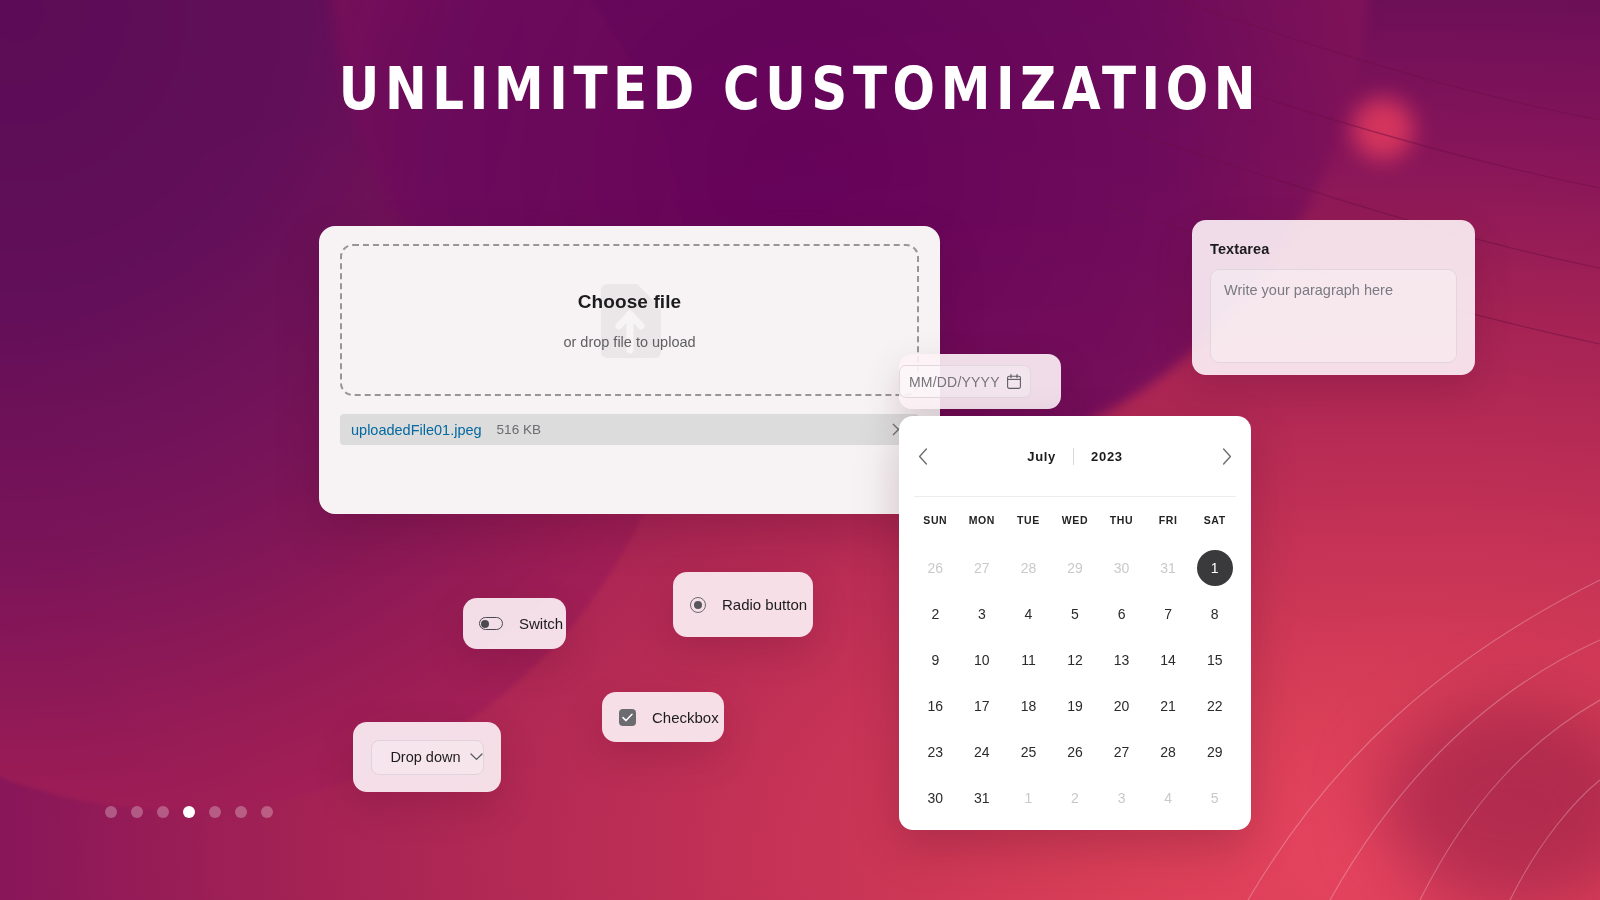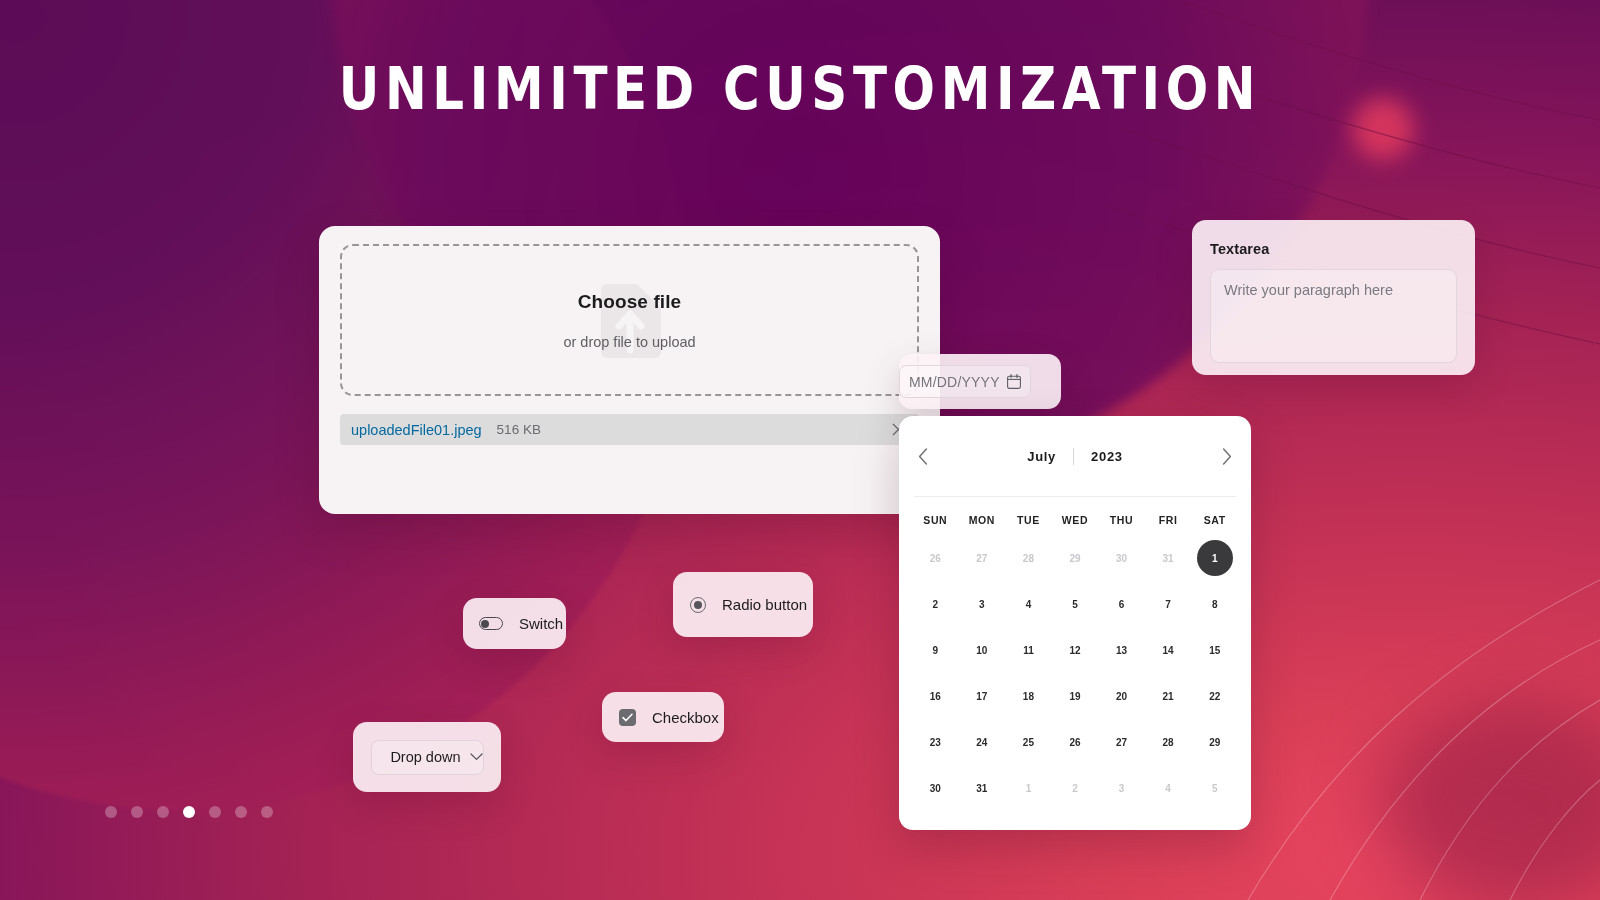--- a/index.html
+++ b/index.html
@@ -195,22 +195,22 @@
   #calendar-rule { height:1px; background:#ededee; margin:0 2px; }
   .cal-grid { display:grid; grid-template-columns:repeat(7,1fr); }
   #calendar-weekdays { margin-top:17px; }
   .cal-weekday {
     text-align:center; font-size:10.5px; font-weight:700;
     color:#232326; letter-spacing:.6px;
   }
   #calendar-days { margin-top:14px; row-gap:0; }
   .cal-day {
     height:46px;
-    display:flex; align-items:flex-start; justify-content:center;
-    font-size:10px; color:#2b2b2e;font-weight:bold;
+    display:flex; align-items:flex-end; justify-content:center;
+    font-size:14px; color:#2b2b2e;
   }
   .cal-day.muted { color:#c9c9cd; }
   .cal-day .pill {
     width:36px; height:36px; border-radius:50%;
     display:flex; align-items:center; justify-content:center;
   }
   .cal-day.selected .pill { background:#3a3a3c; color:#ffffff; }
 
   
   .control-card {

